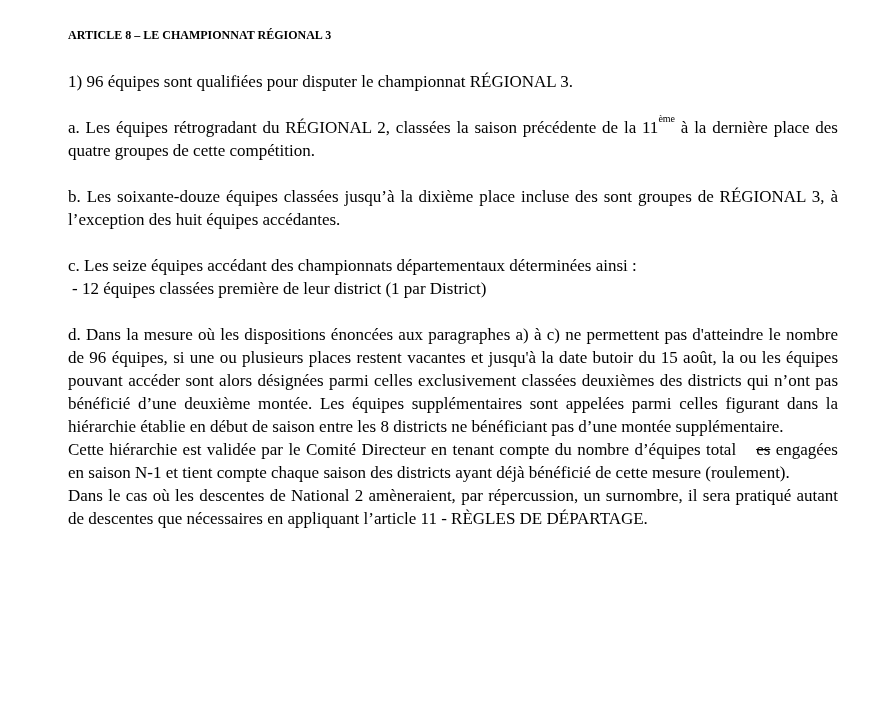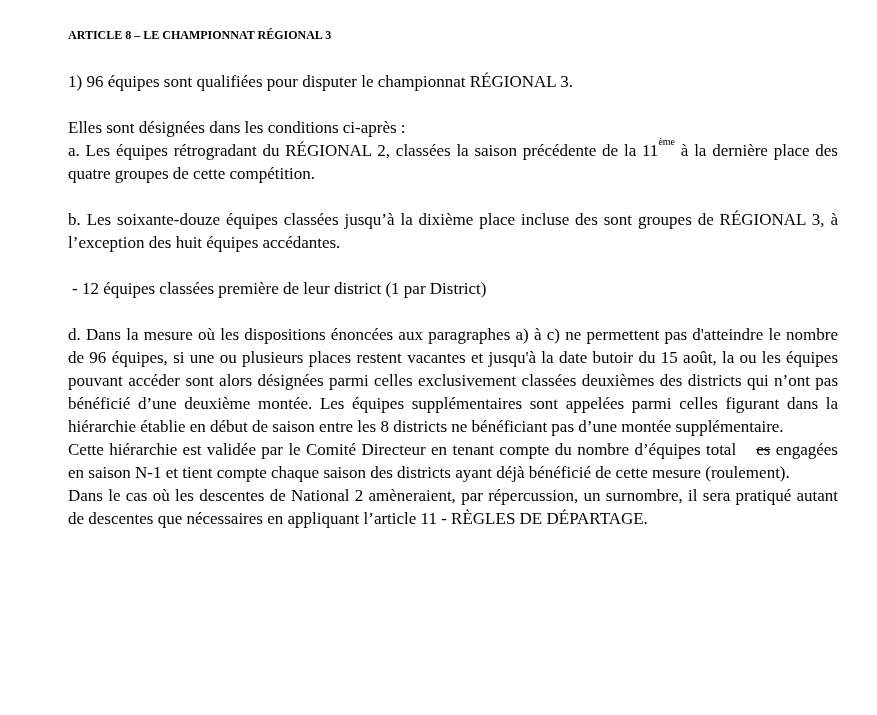--- a/index.html
+++ b/index.html
@@ -50,27 +50,27 @@
 </head>
 <body>
 
 <div class="page">
 
   <h1 class="title">ARTICLE 8 – LE CHAMPIONNAT RÉGIONAL 3</h1>
 
   <p class="gap-after">1) 96 équipes sont qualifiées pour disputer le championnat RÉGIONAL 3.</p>
 
   <div class="gap-after">
-    <p>Elles sont désignées dans les conditions ci-après :</p>
     <p><span>a. Les équipes rétrogradant du RÉGIONAL 2, classées la saison précédente de la 11</span><sup class="sup">ème</sup><span> à la dernière place des quatre groupes de cette compétition.</span></p>
   </div>
 
   <p class="gap-after">b. Les  soixante-douze équipes classées jusqu’à la dixième place incluse des sont groupes de RÉGIONAL 3, à l’exception des huit équipes accédantes.</p>
 
   <div class="gap-after">
+    <p>c. Les seize équipes accédant des championnats départementaux déterminées ainsi :</p>
     <p class="bullet">- 12 équipes classées première de leur district (1 par District)</p>
   </div>
 
   <div>
     <p>d. Dans la mesure où les dispositions énoncées aux paragraphes a) à c) ne permettent pas d'atteindre le nombre de 96 équipes, si une ou plusieurs places restent vacantes et jusqu'à la date butoir du 15 août, la ou les équipes pouvant accéder sont alors désignées parmi celles exclusivement classées deuxièmes des districts qui n’ont pas bénéficié d’une deuxième montée. Les équipes supplémentaires sont appelées parmi celles figurant dans la hiérarchie établie en début de saison entre les 8 districts ne bénéficiant pas d’une montée supplémentaire.</p>
     <p><span>Cette hiérarchie est validée par le Comité Directeur en tenant compte du nombre d’équipes total</span><span class="strike">es</span><span> engagées en saison N-1 et tient compte chaque saison des districts ayant déjà bénéficié de cette mesure (roulement).</span></p>
     <p>Dans le cas où les descentes de National 2 amèneraient, par répercussion, un surnombre, il sera pratiqué autant de descentes que nécessaires en appliquant l’article 11 - RÈGLES DE DÉPARTAGE.</p>
   </div>
 
 </div>

